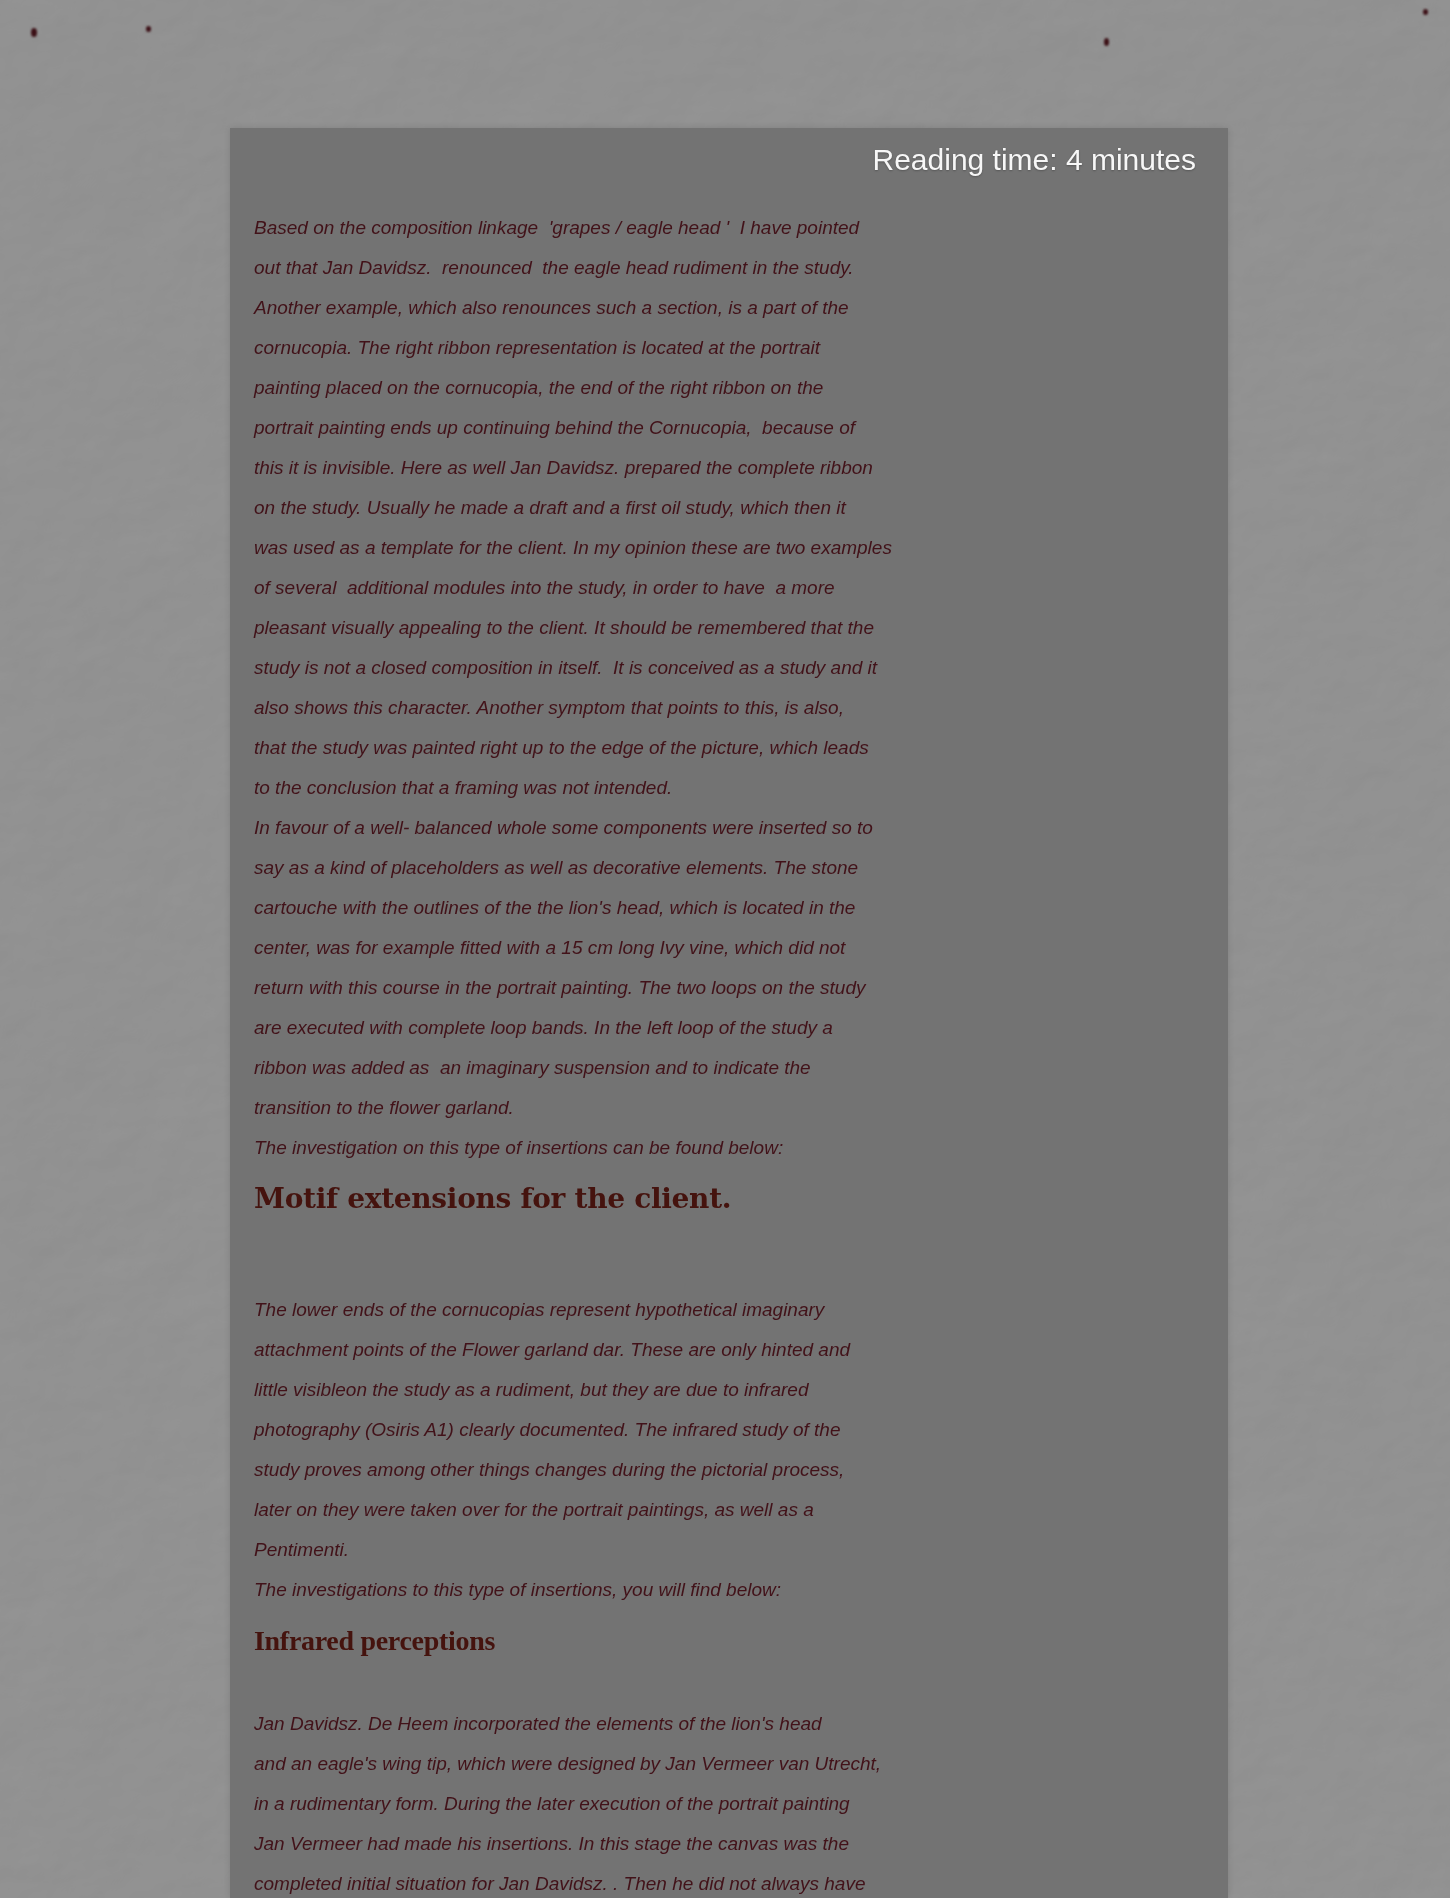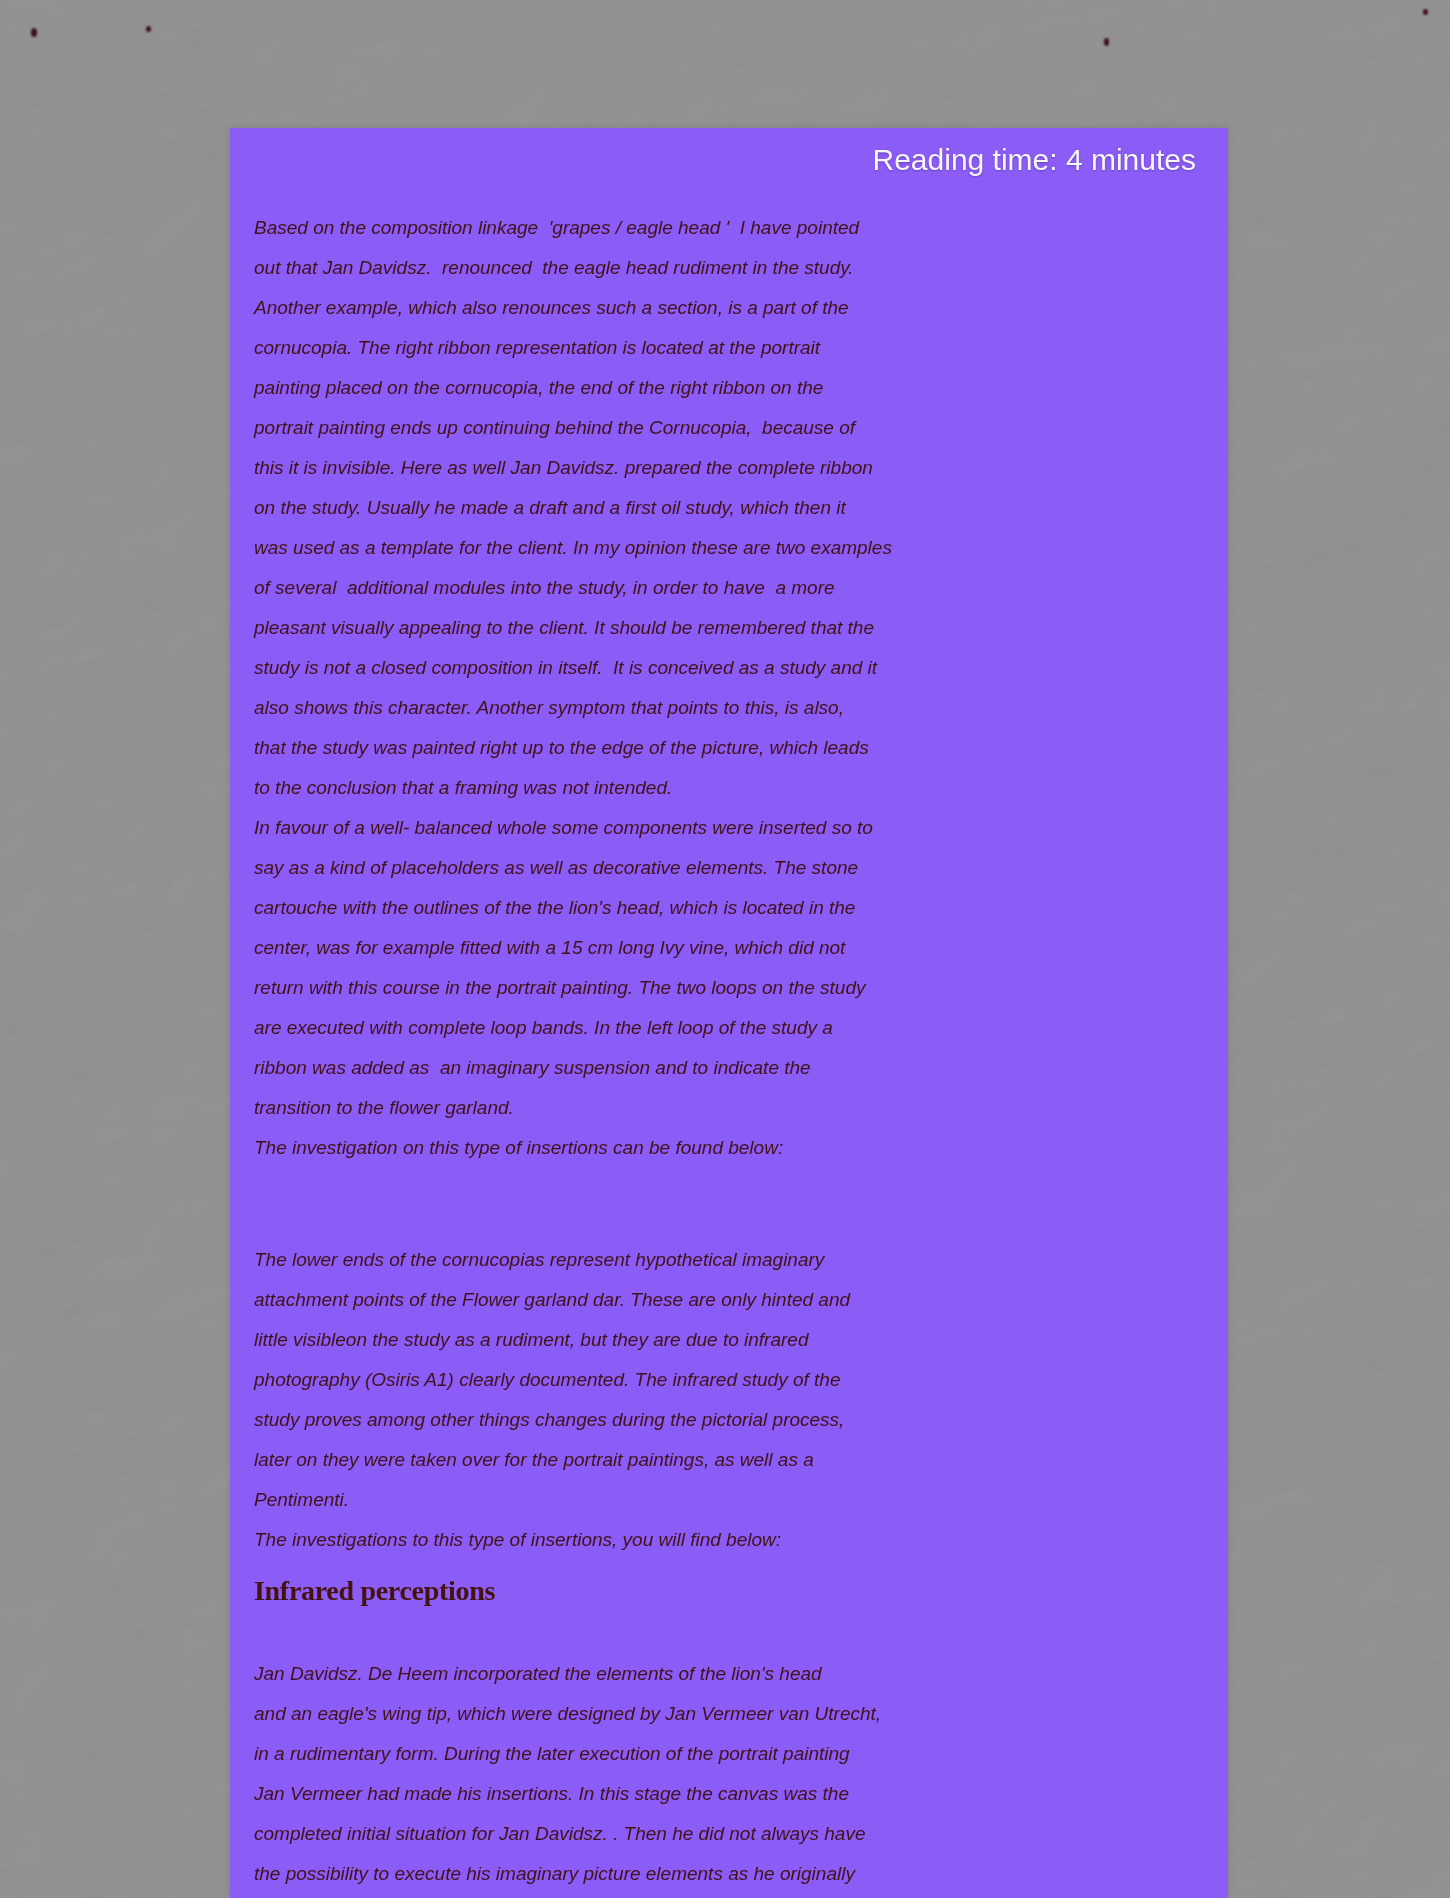--- a/index.html
+++ b/index.html
@@ -35,21 +35,21 @@
   .speck.s2 { left: 146px; top: 26px; width: 5px;  height: 6px; }
   .speck.s3 { left: 1104px; top: 38px; width: 5px; height: 8px; }
   .speck.s4 { left: 1423px; top: 9px;  width: 5px; height: 6px; }
 
   .article-panel {
     position: absolute;
     left: 230px;
     top: 128px;
     width: 998px;
     height: 1770px;
-    background: #8b5cf6;
+    background: #737373;
     box-sizing: border-box;
     padding: 14px 18px 0 24px;
     overflow: visible;
     box-shadow: 0 0 6px rgba(0,0,0,0.12);
   }
 
   .reading-time {
     text-align: right;
     margin-right: 14px;
     color: #f7f7f7;
@@ -137,20 +137,21 @@
 In favour of a well- balanced whole some components were inserted so to
 say as a kind of placeholders as well as decorative elements. The stone
 cartouche with the outlines of the the lion's head, which is located in the
 center, was for example fitted with a 15 cm long Ivy vine, which did not
 return with this course in the portrait painting. The two loops on the study
 are executed with complete loop bands. In the left loop of the study a
 ribbon was added as  an imaginary suspension and to indicate the
 transition to the flower garland.
 The investigation on this type of insertions can be found below:</p>
 
+    <h2 class="section-heading head-1">Motif extensions for the client.</h2>
 
     <p class="body-par par-2">The lower ends of the cornucopias represent hypothetical imaginary
 attachment points of the Flower garland dar. These are only hinted and
 little visibleon the study as a rudiment, but they are due to infrared
 photography (Osiris A1) clearly documented. The infrared study of the
 study proves among other things changes during the pictorial process,
 later on they were taken over for the portrait paintings, as well as a
 Pentimenti.
 The investigations to this type of insertions, you will find below:</p>
 

